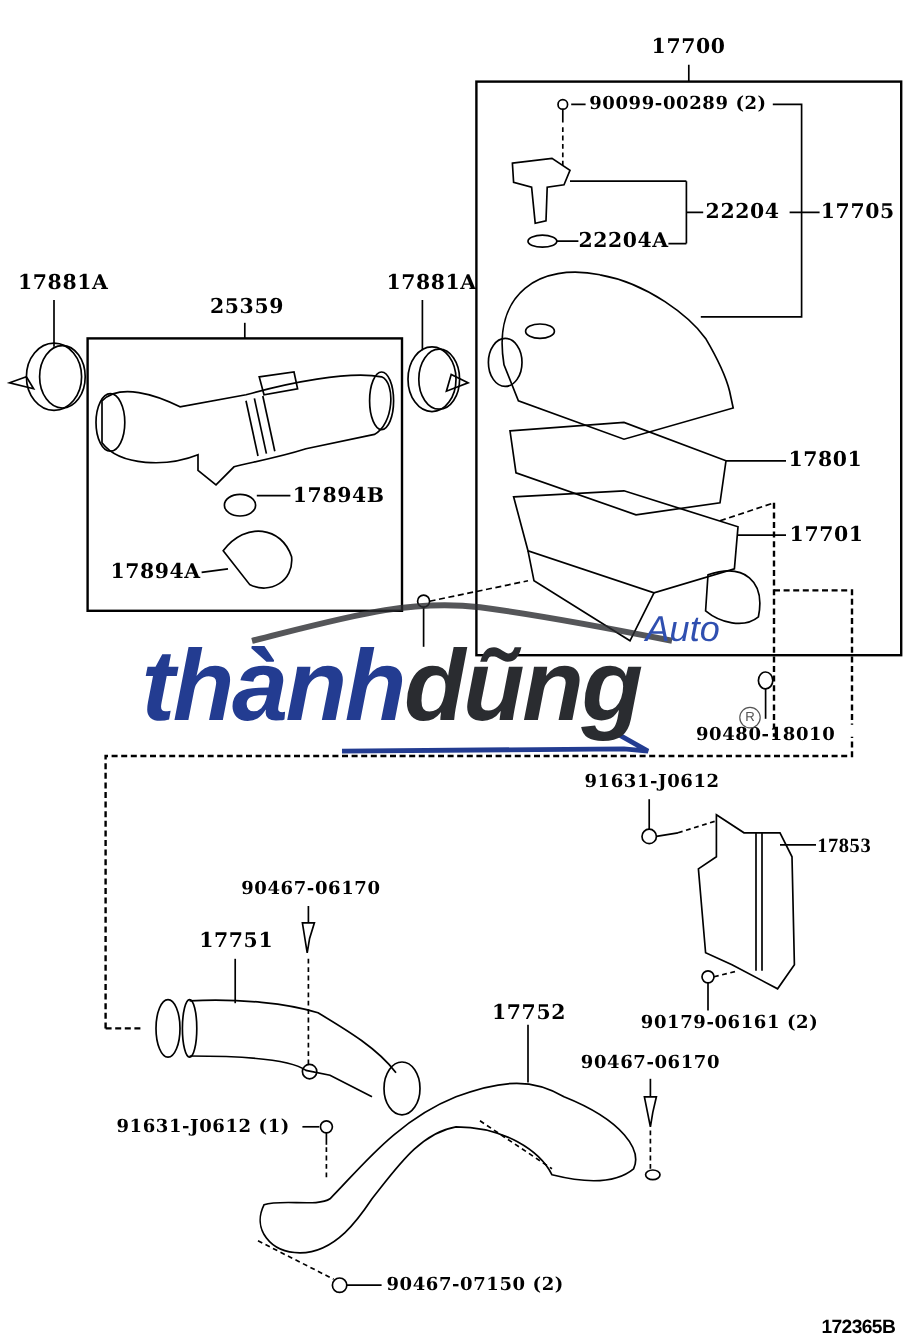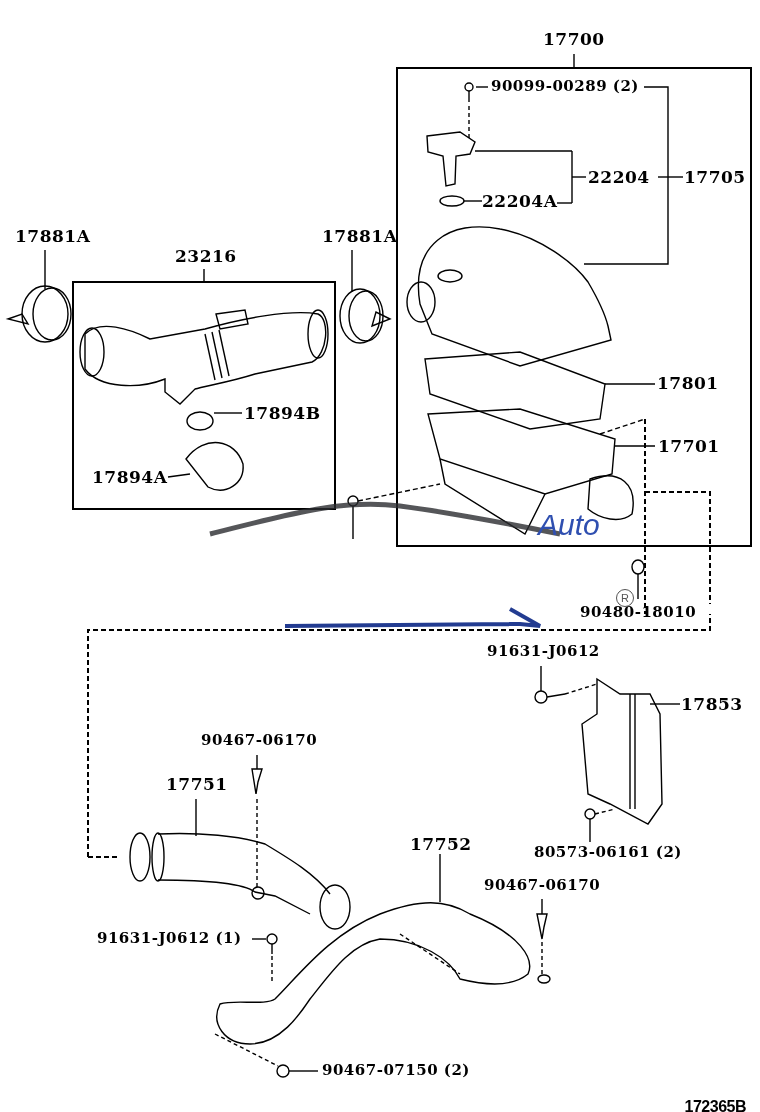--- a/index.html
+++ b/index.html
@@ -143,33 +143,34 @@
     <path d="M285,612 L520,610 L540,612 L510,595" stroke="#233c91" stroke-width="4" fill="none"></path>
   </svg>
 
   <div class="lbl" style="left:543px;top:17px;">17700</div>
   <div class="lbl sm" style="left:491px;top:65px;text-align:right;">90099-00289 (2)</div>
   <div class="lbl" style="left:588px;top:155px;">22204</div>
   <div class="lbl" style="left:684px;top:155px;">17705</div>
   <div class="lbl" style="left:482px;top:179px;text-align:right;">22204A</div>
   <div class="lbl" style="left:15px;top:214px;">17881A</div>
   <div class="lbl" style="left:322px;top:214px;">17881A</div>
-  <div class="lbl" style="left:175px;top:234px;">23216</div>
+  <div class="lbl" style="left:175px;top:234px;">25359</div>
   <div class="lbl" style="left:657px;top:361px;text-align:right;">17801</div>
   <div class="lbl" style="left:244px;top:391px;text-align:center;">17894B</div>
   <div class="lbl" style="left:658px;top:424px;">17701</div>
   <div class="lbl" style="left:92px;top:455px;">17894A</div>
   <div class="lbl sm" style="left:580px;top:591px;">90480-18010</div>
   <div class="lbl sm" style="left:487px;top:630px;">91631-J0612</div>
-  <div class="lbl" style="left:681px;top:682px;">17853</div>
+  <div class="lbl" style="left:681px;top:682px;font-family:Liberation Serif, serif;">17853</div>
   <div class="lbl sm" style="left:201px;top:719px;">90467-06170</div>
   <div class="lbl" style="left:166px;top:762px;">17751</div>
   <div class="lbl" style="left:410px;top:822px;">17752</div>
-  <div class="lbl sm" style="left:534px;top:831px;">80573-06161 (2)</div>
+  <div class="lbl sm" style="left:534px;top:831px;">90179-06161 (2)</div>
   <div class="lbl sm" style="left:484px;top:864px;">90467-06170</div>
   <div class="lbl sm" style="left:97px;top:917px;">91631-J0612 (1)</div>
   <div class="lbl sm" style="left:322px;top:1049px;">90467-07150 (2)</div>
 
   <div class="code">172365B</div>
 
+  <div class="wm"><span class="a">thành</span><span class="b">dũng</span></div>
   <div class="wm-auto">Auto</div>
   <div class="wm-reg">R</div>
 </div>
 
 </body></html>

